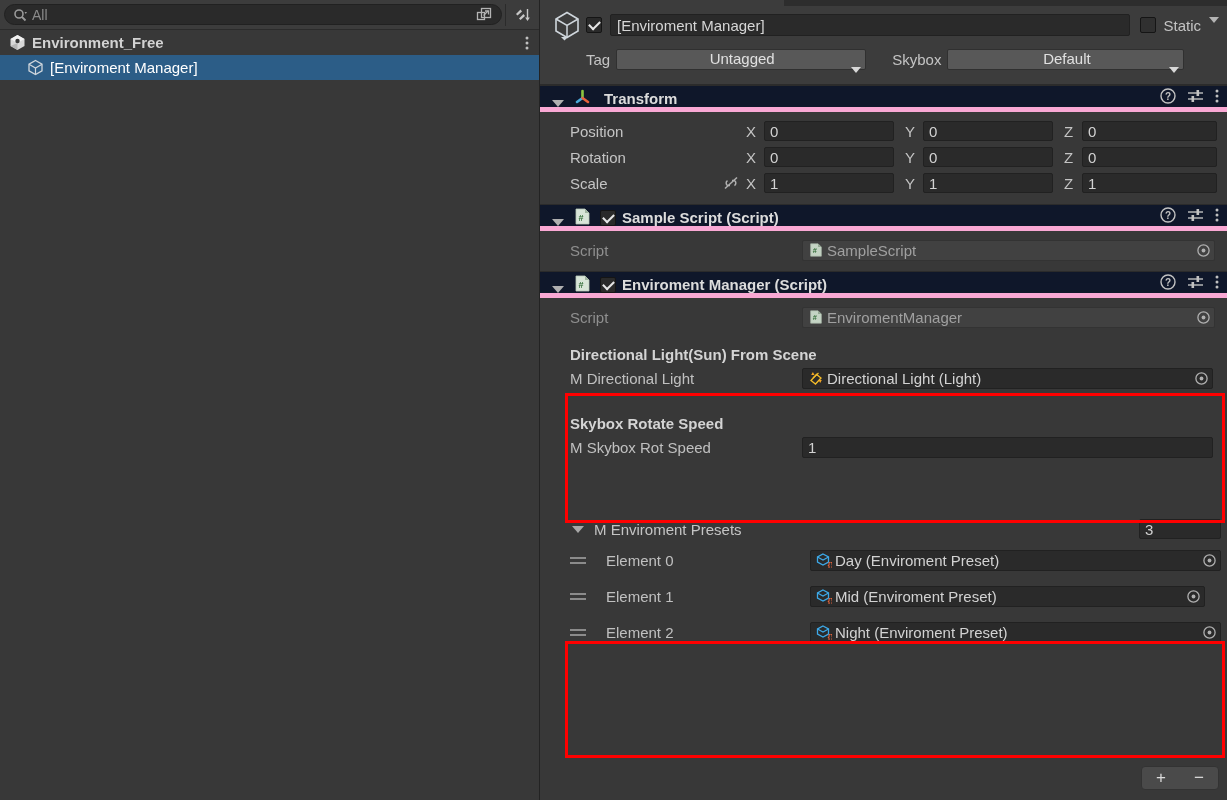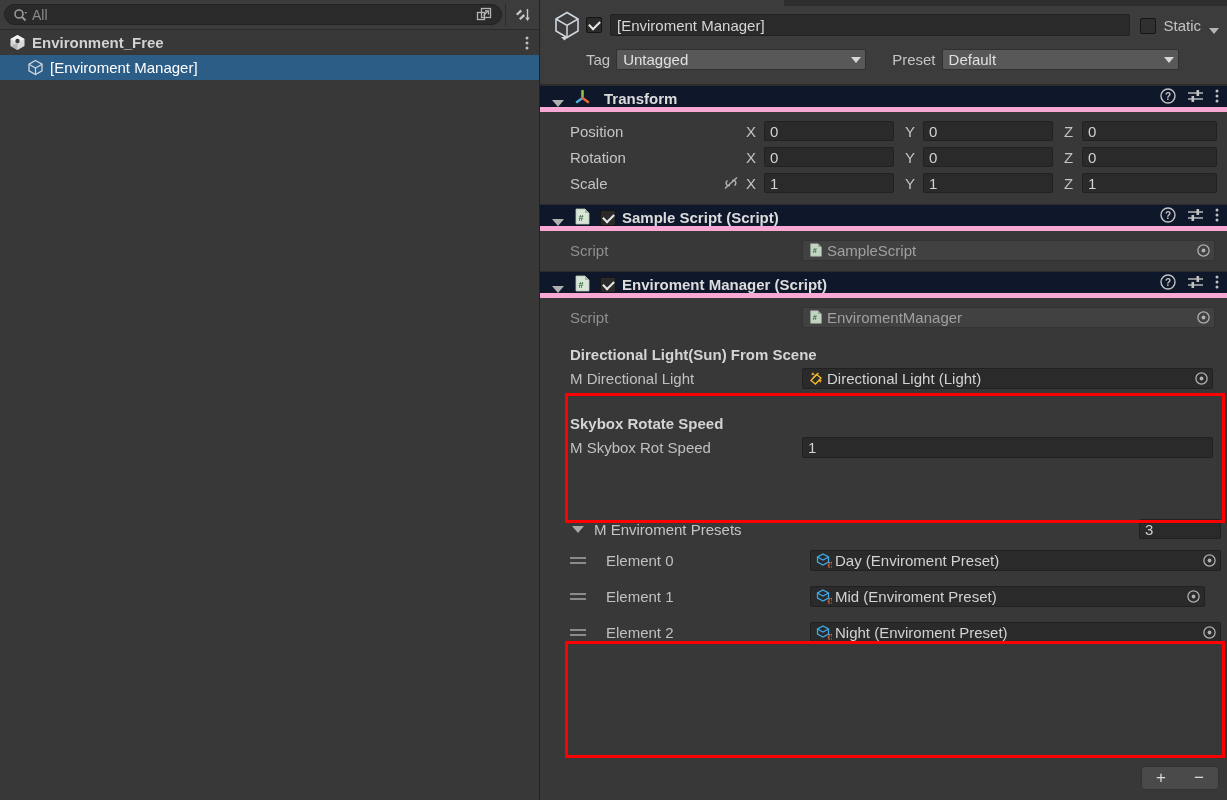--- a/index.html
+++ b/index.html
@@ -102,41 +102,42 @@
     flex: 1; height: 22px;
     background: #2a2a2a;
     border: 1px solid #212121;
     border-radius: 2px;
     margin-left: 8px;
     display: flex; align-items: center;
     padding: 0 6px;
     color: #d6d6d6;
     font-size: 15px;
   }
-  .static-wrap { display: flex; align-items: flex-end; margin-left: 10px; }
+  .static-wrap { display: flex; align-items: flex-start; margin-left: 10px; }
   .static-wrap .cb { background: #303030; }
   .static-label { margin-left: 7px; color: #c4c4c4; font-size: 15px; }
   .tri-down {
     width: 0; height: 0;
     border-left: 5px solid transparent;
     border-right: 5px solid transparent;
     border-top: 6px solid #b4b4b4;
     margin-left: 8px;
   }
   .go-row2 { display: flex; align-items: center; height: 23px; margin-top: 10px; padding-left: 38px; }
   .lbl-tag { color: #c4c4c4; margin-right: 6px; font-size: 15px; }
   .dd {
     height: 21px;
     background: #585858;
     border: 1px solid #303030;
     border-radius: 2px;
     display: flex; align-items: center;
     padding: 0 4px 0 6px;
     color: #e0e0e0;
     font-size: 15px;
+    flex-direction: column;
   }
   .dd .dd-arrow {
     width: 0; height: 0;
     border-left: 5px solid transparent;
     border-right: 5px solid transparent;
     border-top: 6px solid #d8d8d8;
     margin-left: auto;
   }
   .dd-tag { width: 250px; }
   .dd-layer { width: 237px; }
@@ -343,21 +344,21 @@
           <span class="static-label">Static</span>
           <span class="tri-down"></span>
         </span>
       </div>
       <div class="go-row2">
         <span class="lbl-tag">Tag</span>
         <span class="dd dd-tag">
           <span>Untagged</span>
           <span class="dd-arrow"></span>
         </span>
-        <span class="lbl-tag" style="margin-left:26px;">Preset</span>
+        <span class="lbl-tag" style="margin-left:26px;">Skybox</span>
         <span class="dd dd-layer">
           <span>Default</span>
           <span class="dd-arrow"></span>
         </span>
       </div>
     </div>
 
     <div class="comp-header">
       <span class="foldout"></span>
       <span class="comp-icon">

